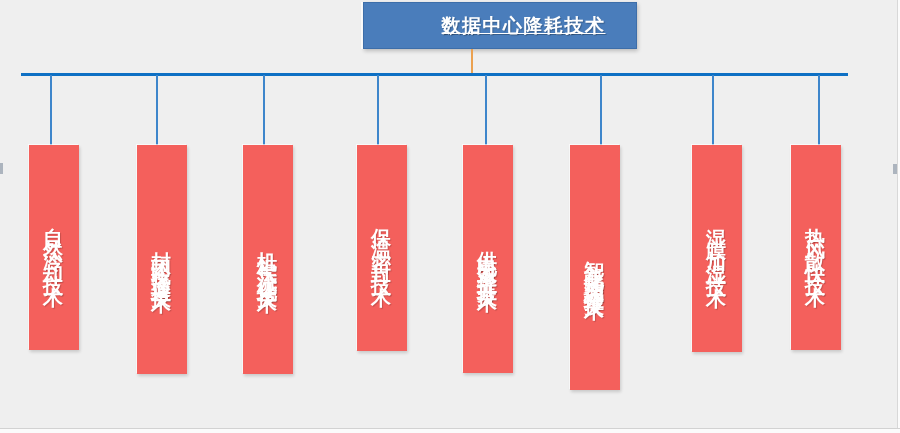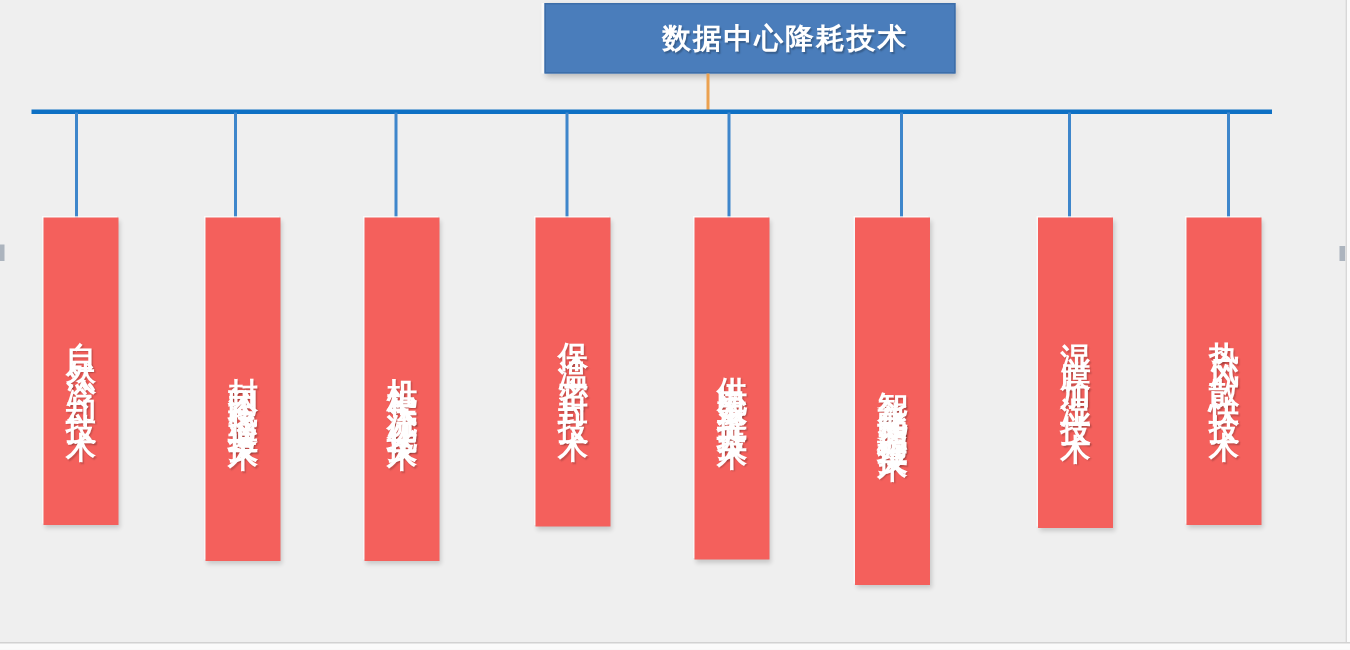--- a/index.html
+++ b/index.html
@@ -28,20 +28,21 @@
     color: var(--node-text, #FFFFFF);
     display: flex;
     align-items: center;
     justify-content: center;
     padding-left: 47px;
     font-size: 19px;
     font-weight: bold;
     letter-spacing: 1.5px;
     text-shadow: 1px 1px 1px rgba(0,0,0,.25);
     box-shadow: -2px 0 0 rgba(255,255,255,.75), 1px 2px 4px rgba(0,0,0,.22);
+    text-decoration: underline;
   }
   
   .root-drop {
     position: absolute;
     left: 471px;
     top: 49px;
     width: 2px;
     height: 25px;
     background: var(--root-connector, #EBA150);
   }

